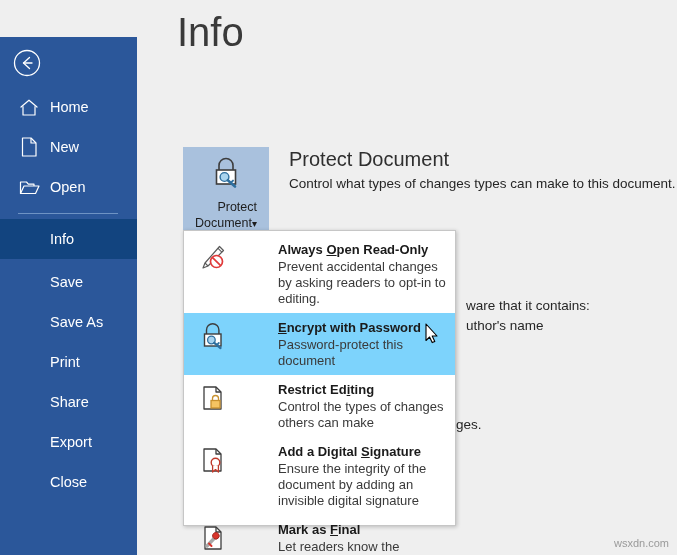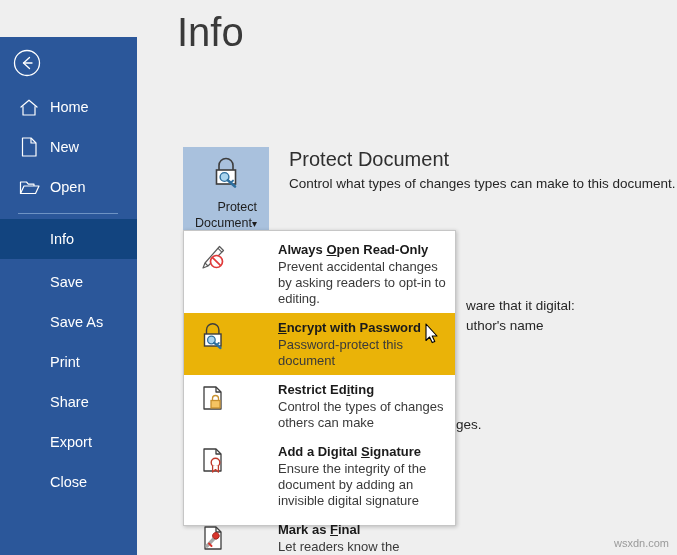--- a/index.html
+++ b/index.html
@@ -94,21 +94,21 @@
     box-shadow: 1px 1px 4px rgba(0,0,0,0.22);
     padding: 4px 0;
   }
   .menu-item {
     position: relative;
     display: flex;
     padding: 6px 8px 6px 10px;
     cursor: pointer;
     gap: 46px;
   }
-  .menu-item.highlight { background: #eab308; }
+  .menu-item.highlight { background: #7dd3fc; }
   .menu-item .mi-icon {
     width: 38px; flex: 0 0 38px;
     display: flex; align-items: flex-start; justify-content: center;
     padding-top: 2px;
   }
   .menu-item .mi-body { flex: 1 1 auto; }
   .menu-item .mi-title {
     font-size: 13px; font-weight: bold; color: #1a1a1a;
     line-height: 17px;
   }
@@ -198,21 +198,21 @@
       <span class="nav-label">Export</span>
     </div>
 
     <div class="nav-item no-icon" style="top:425px">
       <span class="nav-label">Close</span>
     </div>
   </div>
 
   <div id="page-title">Info</div>
 
-  <div class="bg-text" style="left:466px; top:298px;">ware that it digital:</div>
+  <div class="bg-text" style="left:466px; top:298px;">ware that it contains:</div>
   <div class="bg-text" style="left:466px; top:318px;">uthor's name</div>
   <div class="bg-text" style="left:456px; top:417px;">ges.</div>
 
   <div id="protect-tile">
     <span>
       <svg width="40" height="40" viewBox="0 0 40 40">
         <path d="M13 17 V12.5 a7 7 0 0 1 14 0 V17" fill="none" stroke="#3d3d3d" stroke-width="1.6"></path>
         <rect x="10.5" y="17" width="19" height="14" fill="#ffffff" stroke="#3d3d3d" stroke-width="1.6"></rect>
         <circle cx="18.5" cy="24" r="4.4" fill="#a9d4ef" stroke="#2e6f9e" stroke-width="1.4"></circle>
         <path d="M21.8 27.2 L29 33.5" stroke="#2e6f9e" stroke-width="2.6" stroke-linecap="round"></path>

